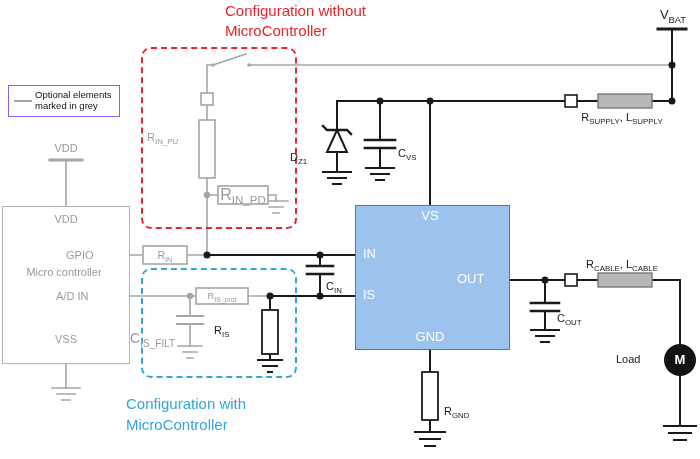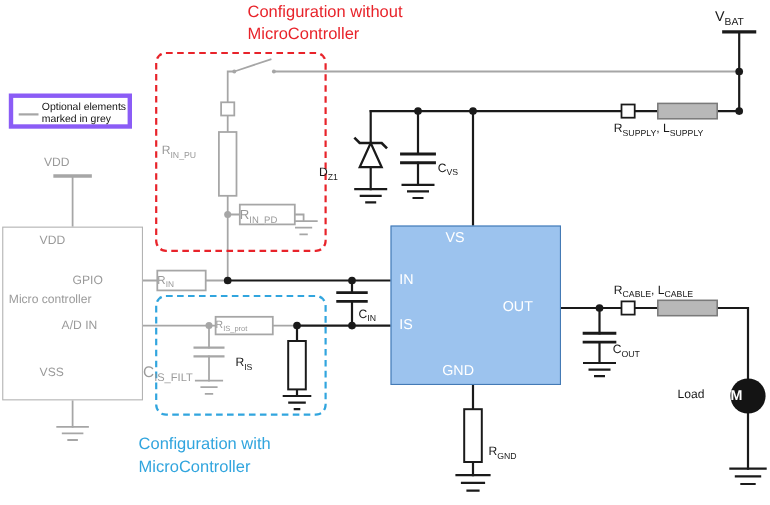--- a/index.html
+++ b/index.html
@@ -4,31 +4,31 @@
 <style>
   *{margin:0;padding:0;box-sizing:border-box}
   html,body{background:#fff;font-family:"Liberation Sans",sans-serif}
   .stage{position:relative;width:700px;height:459px;background:#fff;overflow:hidden}
   .stage svg{position:absolute;left:0;top:0;z-index:1}
   .lbl{position:absolute;z-index:4;font-size:11px;color:#1a1a1a;line-height:14px;white-space:nowrap}
   .lbl sub{font-size:72%;line-height:1}
   .grey{color:#9a9a9a}
   .white{color:#fff}
   .bold{font-weight:bold}
-  .c{}
+  .c{text-align:center}
   .r{text-align:left}
   .box{position:absolute;z-index:3;border-radius:10px}
   .red-box{left:141px;top:47px;width:156px;height:182px;border:2px dashed #e8232a}
   .blue-box{left:141px;top:268px;width:156px;height:110px;border:2px dashed #31a5de}
   .mcu-block{position:absolute;z-index:2;left:2px;top:206px;width:128px;height:158px;border:1.5px solid #b3b3b3;background:#fff}
   .ic-block{position:absolute;z-index:2;left:355px;top:205px;width:155px;height:145px;background:#9cc3ee;border:1.5px solid #447ab5}
   .title{position:absolute;z-index:4;font-size:15px;}
   .red-title{left:225px;top:1px;width:200px;color:#e8232a;line-height:20px}
   .blue-title{left:126px;top:393px;width:200px;color:#31a5de;line-height:21px}
-  .legend{position:absolute;z-index:4;left:8px;top:85px;width:112px;height:32px;border:4px solid #8b5cf6;background:#fff}
+  .legend{position:absolute;z-index:4;left:8px;top:85px;width:112px;height:32px;border:1px solid #8b5cf6;background:#fff}
   .legend-line{position:absolute;left:5px;top:14px;width:18px;height:2px;background:#a6a6a6}
   .legend-text{position:absolute;left:26px;top:3px;font-size:9.5px;line-height:11px;color:#111}
 </style>
 </head>
 <body>
 
 <div class="stage">
 
   <svg width="700" height="459" viewBox="0 0 700 459">
 
@@ -128,21 +128,21 @@
     <div>MicroController</div>
   </div>
 
   <div class="lbl c" style="left:650px;top:8px;width:46px;font-size:13px"><span>V</span><sub>BAT</sub></div>
   <div class="lbl c" style="left:558px;top:257px;width:128px"><span>R</span><sub>CABLE</sub><span>, L</span><sub>CABLE</sub></div>
   <div class="lbl c" style="left:558px;top:110px;width:128px"><span>R</span><sub>SUPPLY</sub><span>, L</span><sub>SUPPLY</sub></div>
   <div class="lbl r" style="left:290px;top:150px;width:34px"><span>D</span><sub>Z1</sub></div>
   <div class="lbl" style="left:398px;top:146px;width:40px"><span>C</span><sub>VS</sub></div>
   <div class="lbl" style="left:326px;top:279px;width:36px"><span>C</span><sub>IN</sub></div>
   <div class="lbl r grey" style="left:147px;top:130px;width:48px"><span>R</span><sub>IN_PU</sub></div>
-  <div class="lbl c grey" style="left:218px;top:187px;width:50px;font-size:12px;line-height:16px"><span>R</span><sub>IN_PD</sub></div>
+  <div class="lbl c grey" style="left:218px;top:187px;width:50px;font-size:16px;line-height:16px"><span>R</span><sub>IN_PD</sub></div>
   <div class="lbl c grey" style="left:143px;top:247px;width:44px;font-size:10.5px;line-height:16px"><span>R</span><sub>IN</sub></div>
   <div class="lbl c grey" style="left:196px;top:289px;width:52px;font-size:9.5px;line-height:14px"><span>R</span><sub>IS_prot</sub></div>
   <div class="lbl r" style="left:214px;top:323px;width:32px"><span>R</span><sub>IS</sub></div>
   <div class="lbl grey" style="left:130px;top:331px;width:58px;font-size:14px"><span>C</span><sub>IS_FILT</sub></div>
   <div class="lbl" style="left:444px;top:404px;width:50px"><span>R</span><sub>GND</sub></div>
   <div class="lbl" style="left:557px;top:311px;width:46px"><span>C</span><sub>OUT</sub></div>
   <div class="lbl r" style="left:616px;top:352px;width:44px">Load</div>
   <div class="lbl c white bold" style="left:664px;top:344px;width:32px;height:32px;line-height:32px;font-size:13px">M</div>
 
   <div class="lbl c grey" style="left:40px;top:141px;width:52px">VDD</div>

